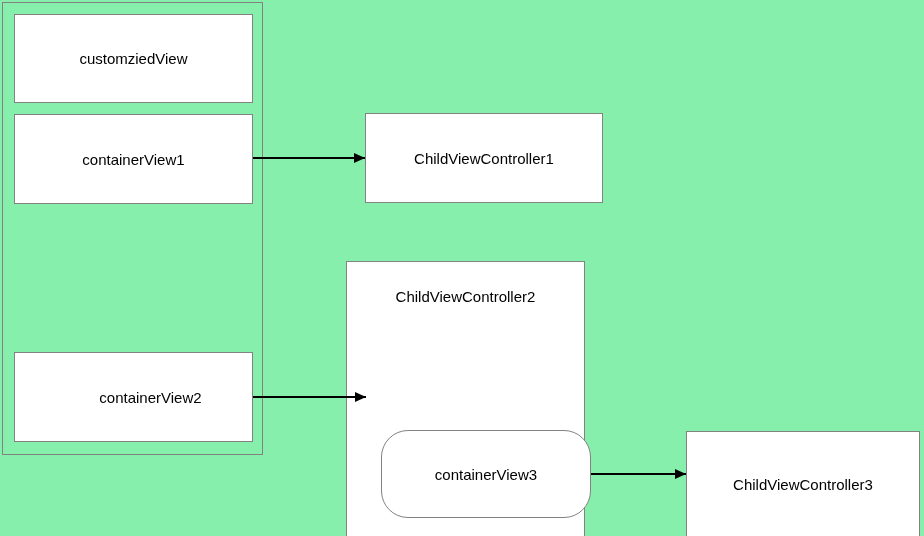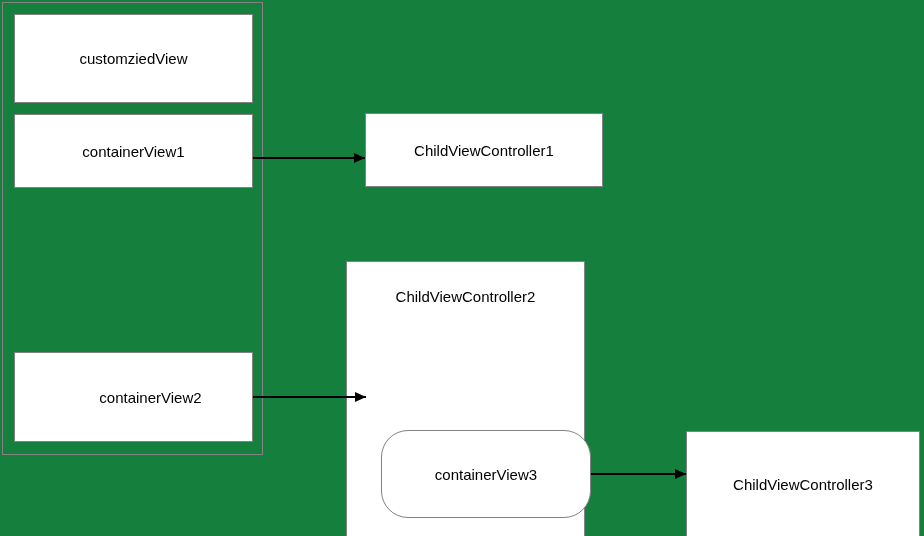--- a/index.html
+++ b/index.html
@@ -1,20 +1,20 @@
 <!DOCTYPE html>
 <html><head>
 <meta charset="utf-8">
 <style>
   html, body { margin: 0; padding: 0; background: #ffffff; }
   .canvas {
     position: relative;
     width: 924px;
     height: 536px;
-    background: #15803d;
+    background: #86efac;
     font-family: "Liberation Sans", sans-serif;
     font-size: 15px;
     color: #000000;
     overflow: hidden;
   }
   .box {
     position: absolute;
     border: 1px solid #828282;
     background: #ffffff;
     box-sizing: border-box;
@@ -38,23 +38,23 @@
     top: -4px;
     width: 0;
     height: 0;
     border-left: 11px solid #000000;
     border-top: 5px solid transparent;
     border-bottom: 5px solid transparent;
   }
   
   #outerView        { left: 2px;   top: 2px;   width: 261px; height: 453px; }
   #customziedView   { left: 14px;  top: 14px;  width: 239px; height: 89px;  }
-  #containerView1   { left: 14px;  top: 114px; width: 239px; height: 74px;  }
+  #containerView1   { left: 14px;  top: 114px; width: 239px; height: 90px;  }
   #containerView2   { left: 14px;  top: 352px; width: 239px; height: 90px; padding-left: 34px;  }
-  #childVC1         { left: 365px; top: 113px; width: 238px; height: 74px;  }
+  #childVC1         { left: 365px; top: 113px; width: 238px; height: 90px;  }
   #childVC2         { left: 346px; top: 261px; width: 239px; height: 343px; }
   #containerView3   { left: 381px; top: 430px; width: 210px; height: 88px; border-radius: 27px;  }
   #childVC3         { left: 686px; top: 431px; width: 234px; height: 106px;  }
   #arrow1           { left: 253px; top: 157px; width: 112px; }
   #arrow2           { left: 253px; top: 396px; width: 113px; }
   #arrow3           { left: 591px; top: 473px; width: 95px;  }
 </style>
 </head>
 <body>
 

